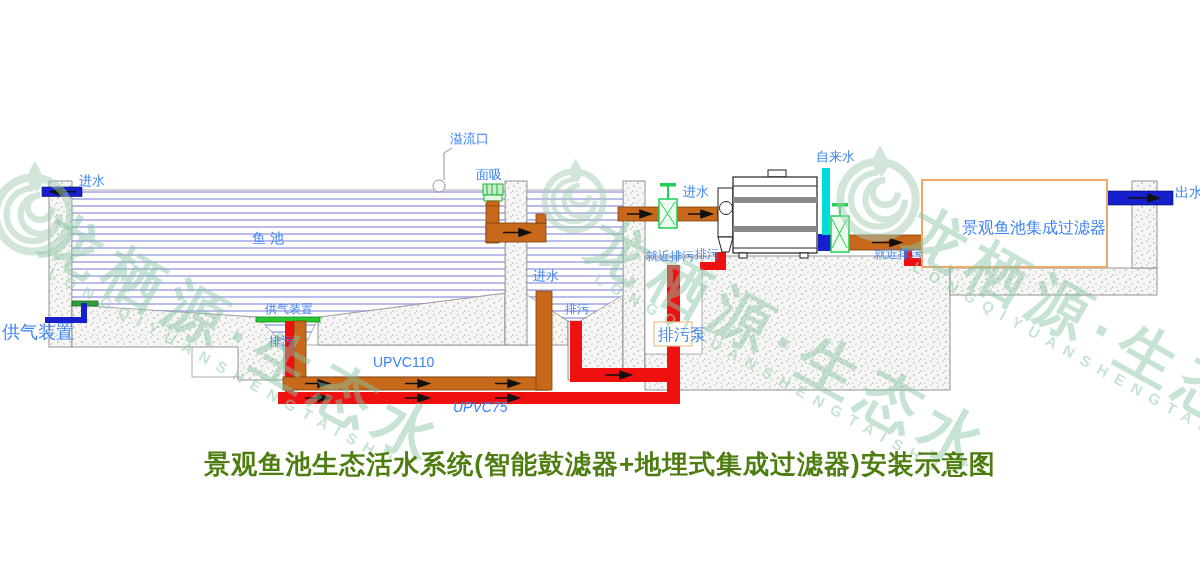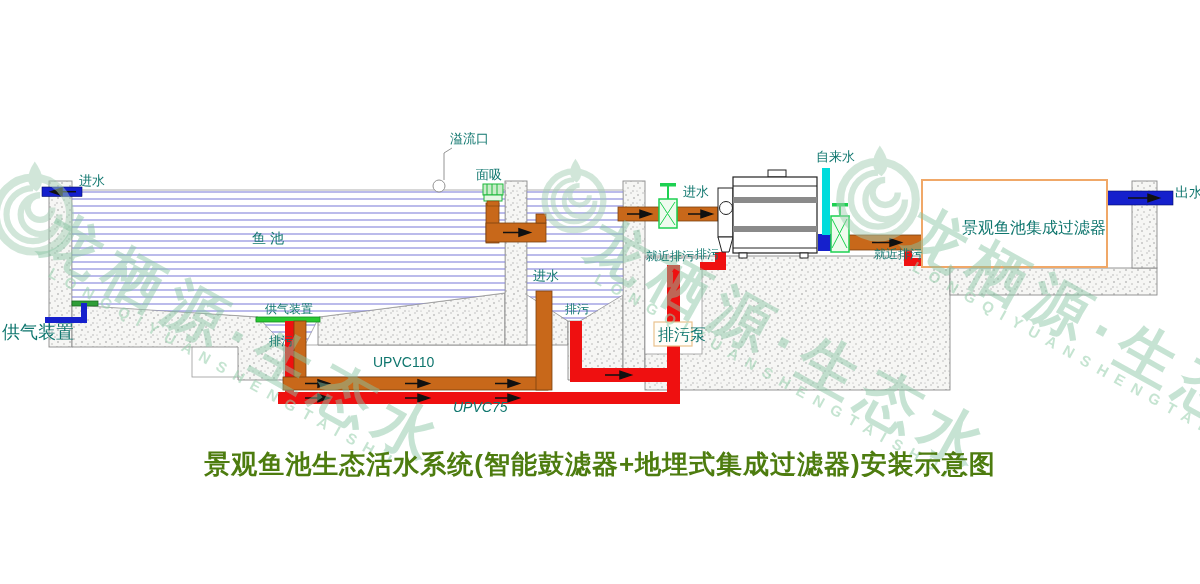--- a/index.html
+++ b/index.html
@@ -6,21 +6,21 @@
   #stage{position:relative;width:1200px;height:584px;background:#ffffff;overflow:hidden;
          font-family:"Liberation Sans","DejaVu Sans",sans-serif;}
   #diagram{position:absolute;left:0;top:0;z-index:1;}
   #watermarks{position:absolute;left:0;top:0;width:100%;height:100%;z-index:2;pointer-events:none;}
   .wm-logo{position:absolute;opacity:.5;}
   .wm-text{position:absolute;white-space:nowrap;font-size:60px;letter-spacing:10px;
            color:rgba(136,196,162,.48);transform:rotate(29deg);transform-origin:0 0;font-weight:700;}
   .wm-pinyin{position:absolute;white-space:nowrap;font-size:15px;letter-spacing:9px;
            color:rgba(150,205,172,.55);transform:rotate(29deg);transform-origin:0 0;font-weight:700;}
   #labels{position:absolute;left:0;top:0;width:100%;height:100%;z-index:3;}
-  .lbl{position:absolute;color:#0f766e;white-space:nowrap;line-height:1.05;}
+  .lbl{position:absolute;color:#3b82f6;white-space:nowrap;line-height:1.05;}
   #title{position:absolute;left:0;top:447px;width:100%;text-align:center;z-index:3;
          font-size:26px;font-weight:600;color:#4d7c0f;letter-spacing:1px;}
 </style>
 </head>
 <body>
 
 <div id="stage">
 
 <svg id="diagram" width="1200" height="584" viewBox="0 0 1200 584">
   <defs>

